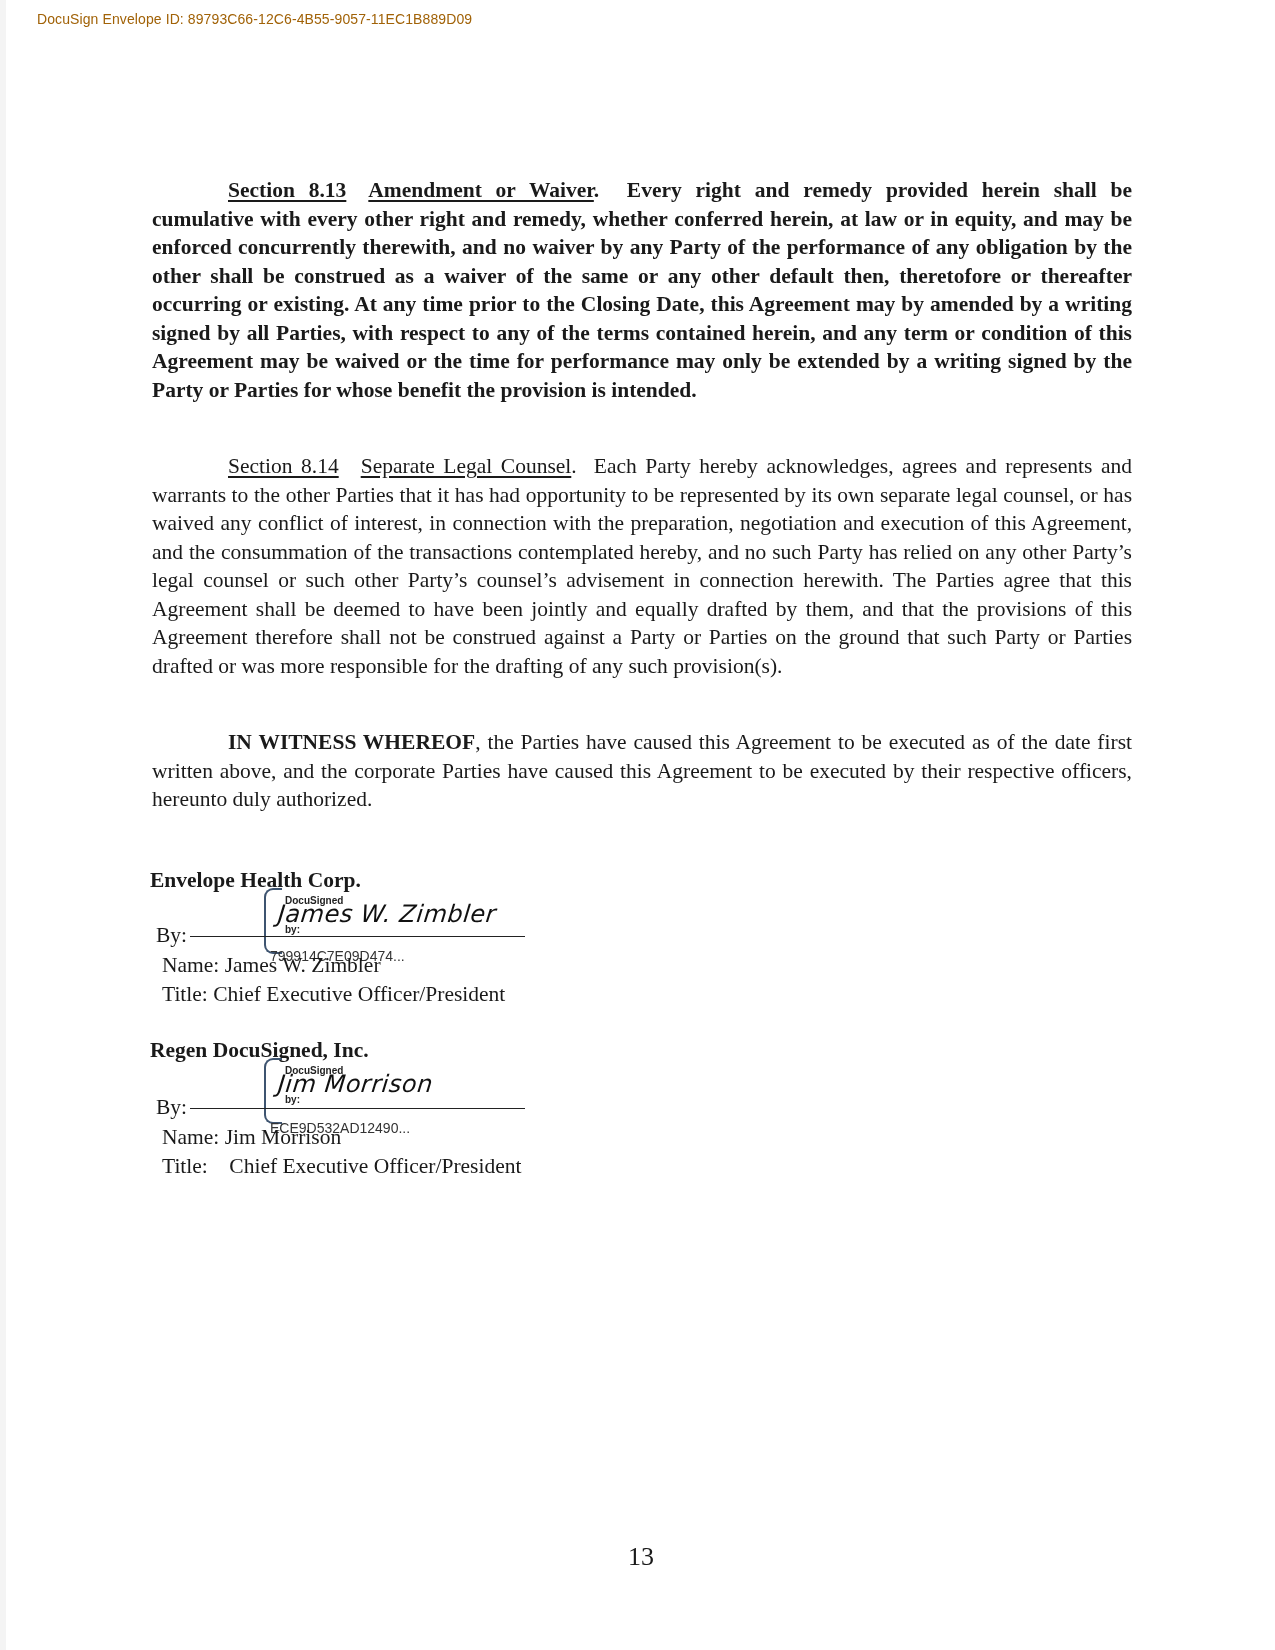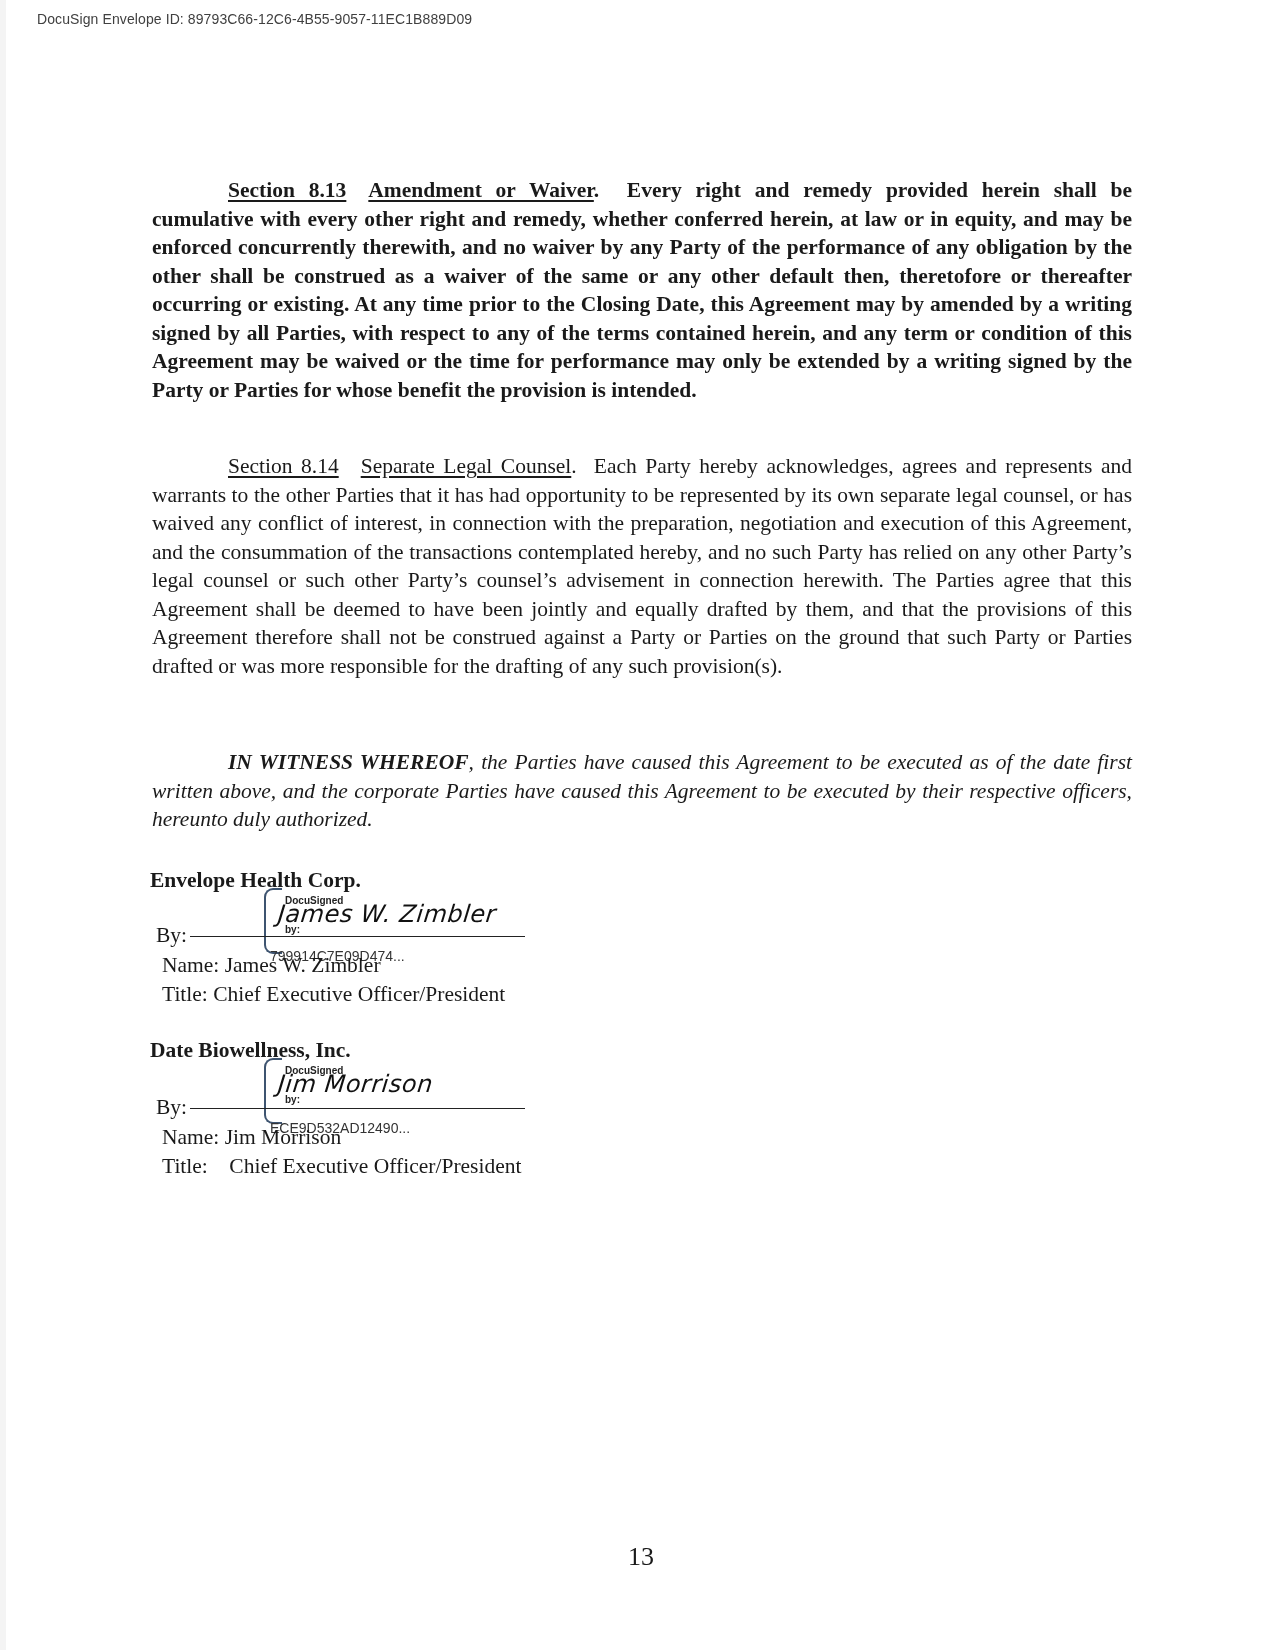--- a/index.html
+++ b/index.html
@@ -1,26 +1,26 @@
 <!DOCTYPE html>
 <html><head>
 <meta charset="utf-8">
 <style>
   html, body { margin: 0; padding: 0; background: #ffffff; }
   body { width: 1275px; height: 1650px; position: relative; overflow: hidden; font-family: "Liberation Serif", "DejaVu Serif", serif; color: #1a1a1a; }
-  .envelope { position: absolute; left: 37px; top: 11px; font-family: "Liberation Sans", "DejaVu Sans", sans-serif; font-size: 14px; color: #404040; letter-spacing: 0.1px; text-align: center; }
+  .envelope { position: absolute; left: 37px; top: 11px; font-family: "Liberation Sans", "DejaVu Sans", sans-serif; font-size: 14px; color: #a16207; letter-spacing: 0.1px; text-align: center; }
   .leftedge { position: absolute; left: 0; top: 0; width: 6px; height: 1650px; background: #f4f4f4; }
   .para { position: absolute; left: 152px; width: 980px; font-size: 21.5px; line-height: 28.5px; text-align: justify; }
   .para .indent { display: inline-block; width: 76px; }
   .u { text-decoration: underline; text-underline-offset: 3px; }
   .gap { display: inline-block; width: 22px; }
   .b { font-weight: bold; }
   #p1 { top: 176px; font-weight: bold; }
   #p2 { top: 452px; }
-  #p3 { top: 748px; font-style: italic; }
+  #p3 { top: 728px; }
   .sig { position: absolute; left: 150px; font-size: 21.5px; line-height: 29px; }
   .sig .company { font-weight: bold; position: absolute; left: 0; white-space: nowrap; }
   .sig .by { position: absolute; left: 0; white-space: nowrap; margin-left: 6px; }
   .sig .byline { position: absolute; left: 40px; height: 1px; border-bottom: 1.5px solid #222; width: 335px; }
   .sig .name, .sig .title { position: absolute; left: 12px; white-space: nowrap; text-align: right; }
   .sig .box { position: absolute; left: 114px; width: 16px; height: 62px; border: 2px solid #3e5470; border-right: none; border-radius: 9px 0 0 9px; }
   .sig .docusigned { position: absolute; left: 135px; font-family: "Liberation Sans", "DejaVu Sans", sans-serif; font-size: 10px; font-weight: bold; color: #222; }
   .sig .signature { position: absolute; left: 128px; font-family: "DejaVu Sans", sans-serif; font-style: italic; font-size: 24px; color: #111; letter-spacing: 0.5px; transform: skewX(-6deg); white-space: nowrap; }
   .sig .hash { position: absolute; left: 120px; font-family: "Liberation Sans", "DejaVu Sans", sans-serif; font-size: 14px; color: #333; white-space: nowrap; }
   #sig1 { top: 866px; }
@@ -52,21 +52,21 @@
   <div class="docusigned" style="top:20px;">DocuSigned by:</div>
   <div class="signature" style="top:34px;">James W. Zimbler</div>
   <div class="by" style="top:55px;">By:</div>
   <div class="byline" style="top:69px;"></div>
   <div class="hash" style="top:76px;">799914C7E09D474...</div>
   <div class="name" style="top:85px;">Name: James W. Zimbler</div>
   <div class="title" style="top:114px;">Title: Chief Executive Officer/President</div>
 </div>
 
 <div class="sig" id="sig2">
-  <div class="company" style="top:0;">Date Biowellness, Inc.</div>
+  <div class="company" style="top:0;">Regen DocuSigned, Inc.</div>
   <div class="box" style="top:22px;"></div>
   <div class="docusigned" style="top:20px;">DocuSigned by:</div>
   <div class="signature" style="top:34px;">Jim Morrison</div>
   <div class="by" style="top:57px;">By:</div>
   <div class="byline" style="top:71px;"></div>
   <div class="hash" style="top:78px;">ECE9D532AD12490...</div>
   <div class="name" style="top:87px;">Name: Jim Morrison</div>
   <div class="title" style="top:116px; white-space:pre;">Title:    Chief Executive Officer/President</div>
 </div>
 

